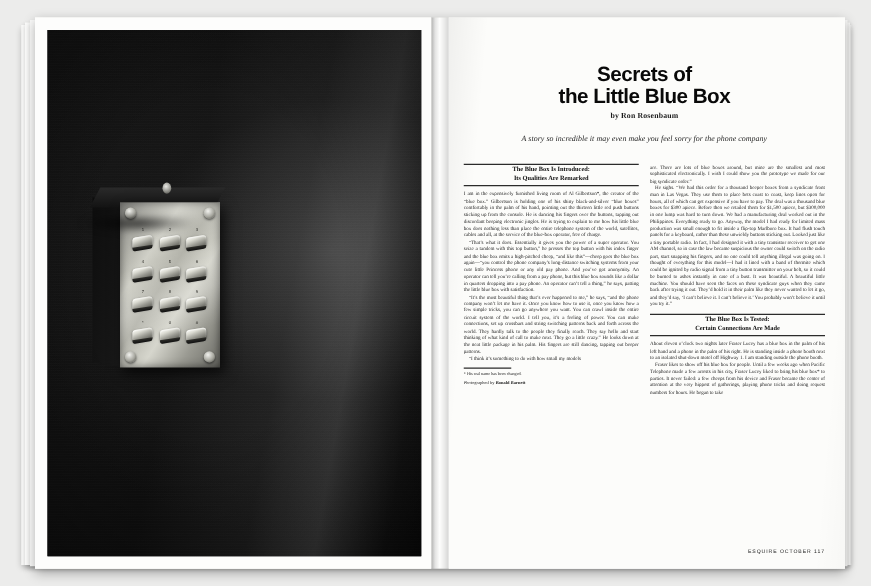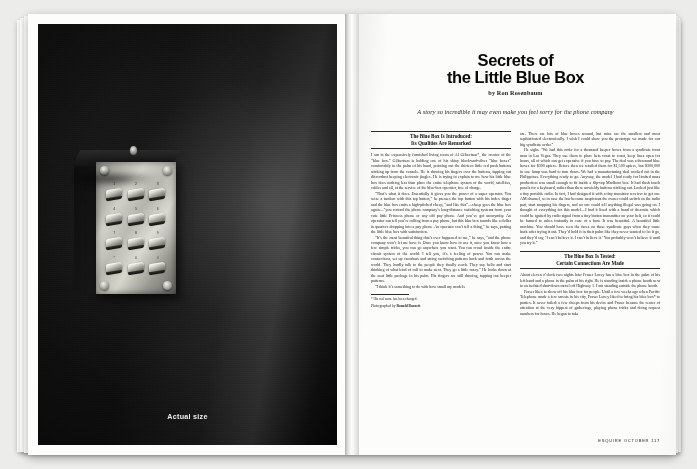--- a/index.html
+++ b/index.html
@@ -188,21 +188,20 @@
               <div class="btnwrap">
                   <span class="btnlbl">#</span>
                   <span class="btn"></span>
                 </div>
             </div>
           </div>
         </div>
 
         <div id="devshadow"></div>
         <div class="vig"></div>
-        <div id="actual-size">Actual size</div>
       </div>
     </div>
 
     <div id="gutter"></div>
 
     <div id="rightpage">
       <div class="paper"></div>
 
       <h1 id="headline">
         <span>Secrets of</span>

